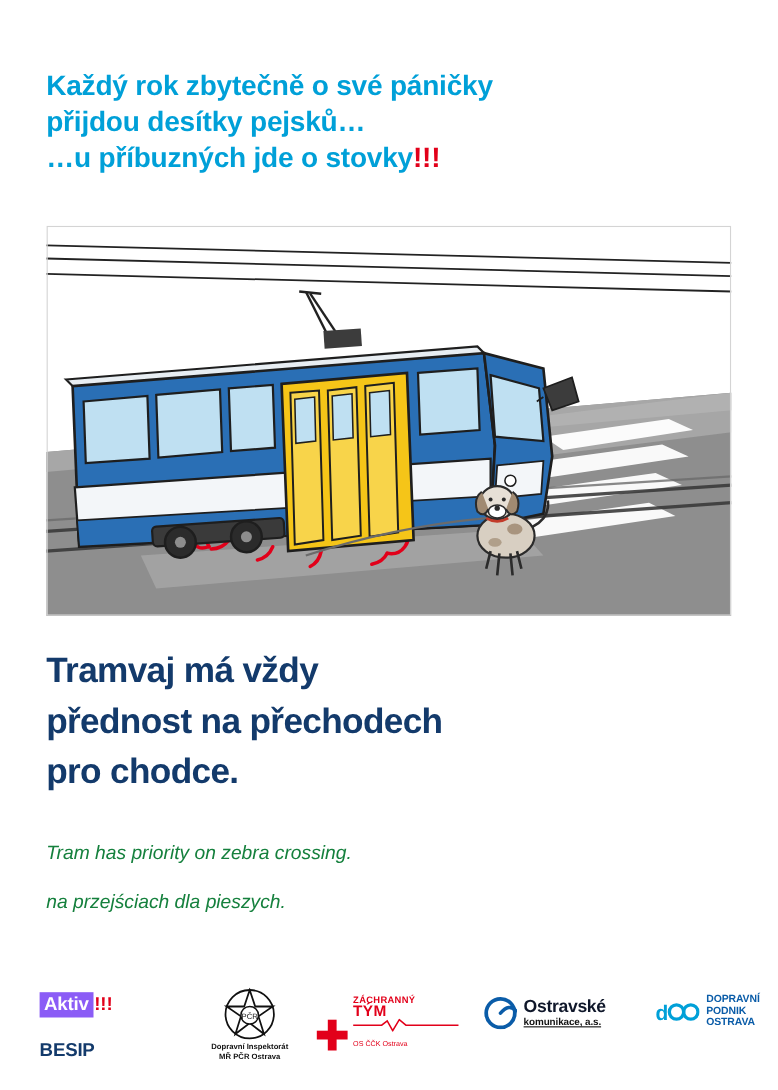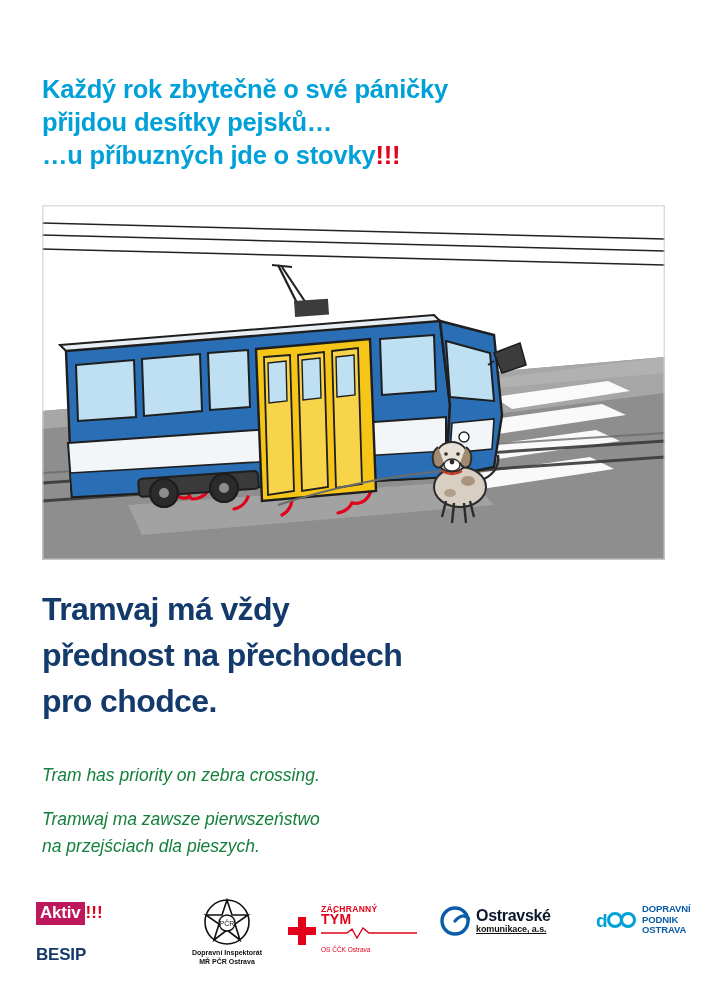--- a/index.html
+++ b/index.html
@@ -13,21 +13,21 @@
   .poster{
     position:absolute;
     left:0;top:0;width:707px;height:991px;
     box-sizing:border-box;
     padding:0 42px;
   }
 
   
   .headline{
     position:absolute;
-    left:42px;top:73px;width:625px;
+    left:42px;top:62px;width:625px;
     color:#00a0d8;
     font-weight:bold;
     font-size:25.5px;
     line-height:33px;
     letter-spacing:-0.2px;
   }
   .headline .l3{ white-space:nowrap; }
   .bangs{ color:#e2001a; font-weight:bold; }
 
   
@@ -68,38 +68,38 @@
     position:absolute;
     left:36px;top:898px;
     width:640px;height:62px;
   }
   .logo{ position:absolute; }
 
   
   .besip{ left:0px; top:4px; width:96px; }
   .besip .aktiv-row{ display:flex; align-items:baseline; }
   .besip .aktiv{
-    background:#be185d;color:#fff;font-weight:bold;font-size:17px;
+    background:#8b5cf6;color:#fff;font-weight:bold;font-size:17px;
     padding:1px 4px 2px 4px; letter-spacing:-0.2px;
   }
   .besip .excl{ color:#e2001a;font-weight:bold;font-size:17px;margin-left:1px;}
   .besip .besip-word{
     color:#133a6b;font-weight:bold;font-size:17px;margin-top:20px;letter-spacing:-0.2px;
   }
 
   
   .police{ left:136px; top:0px; width:110px; text-align:center;}
   .police .star{ width:48px;height:48px;margin:0 auto; }
   .police .cap{
     color:#111;font-weight:bold;font-size:7px;line-height:9px;margin-top:2px;
   }
 
   
   .rescue{ left:252px; top:6px; width:140px; }
-  .rescue .row{ display:flex; align-items:center; }
+  .rescue .row{ display:flex; align-items:flex-end; }
   .rescue .cross{ width:28px;height:28px;position:relative;margin-right:5px;margin-top:2px;}
   .rescue .cross:before,.rescue .cross:after{
     content:"";position:absolute;background:#e2001a;
   }
   .rescue .cross:before{ left:10px;top:0;width:8px;height:28px;}
   .rescue .cross:after{ left:0;top:10px;width:28px;height:8px;}
   .rescue .txt .t1{ color:#e2001a;font-weight:bold;font-size:8.5px;line-height:10px;letter-spacing:.3px;}
   .rescue .txt .t2{ color:#e2001a;font-weight:bold;font-size:14px;line-height:10px;letter-spacing:.3px;}
   .rescue .txt .t3{ color:#e2001a;font-size:6.5px;line-height:10px;margin-top:2px;}
   .rescue .ecg{ margin-top:1px; }
@@ -269,21 +269,20 @@
 
   <div class="slogan">
     <div>Tramvaj má vždy</div>
     <div>přednost na přechodech</div>
     <div>pro chodce.</div>
   </div>
 
   <div class="trans">
     <div class="t-en">Tram has priority on zebra crossing.</div>
     <div class="t-pl">
-      <div>Tramwaj ma zawsze pierwszeństwo</div>
       <div>na przejściach dla pieszych.</div>
     </div>
   </div>
 
   <div class="logos">
 
     <div class="logo besip">
       <div class="aktiv-row">
         <span class="aktiv">Aktiv</span>
         <span class="excl">!!!</span>

